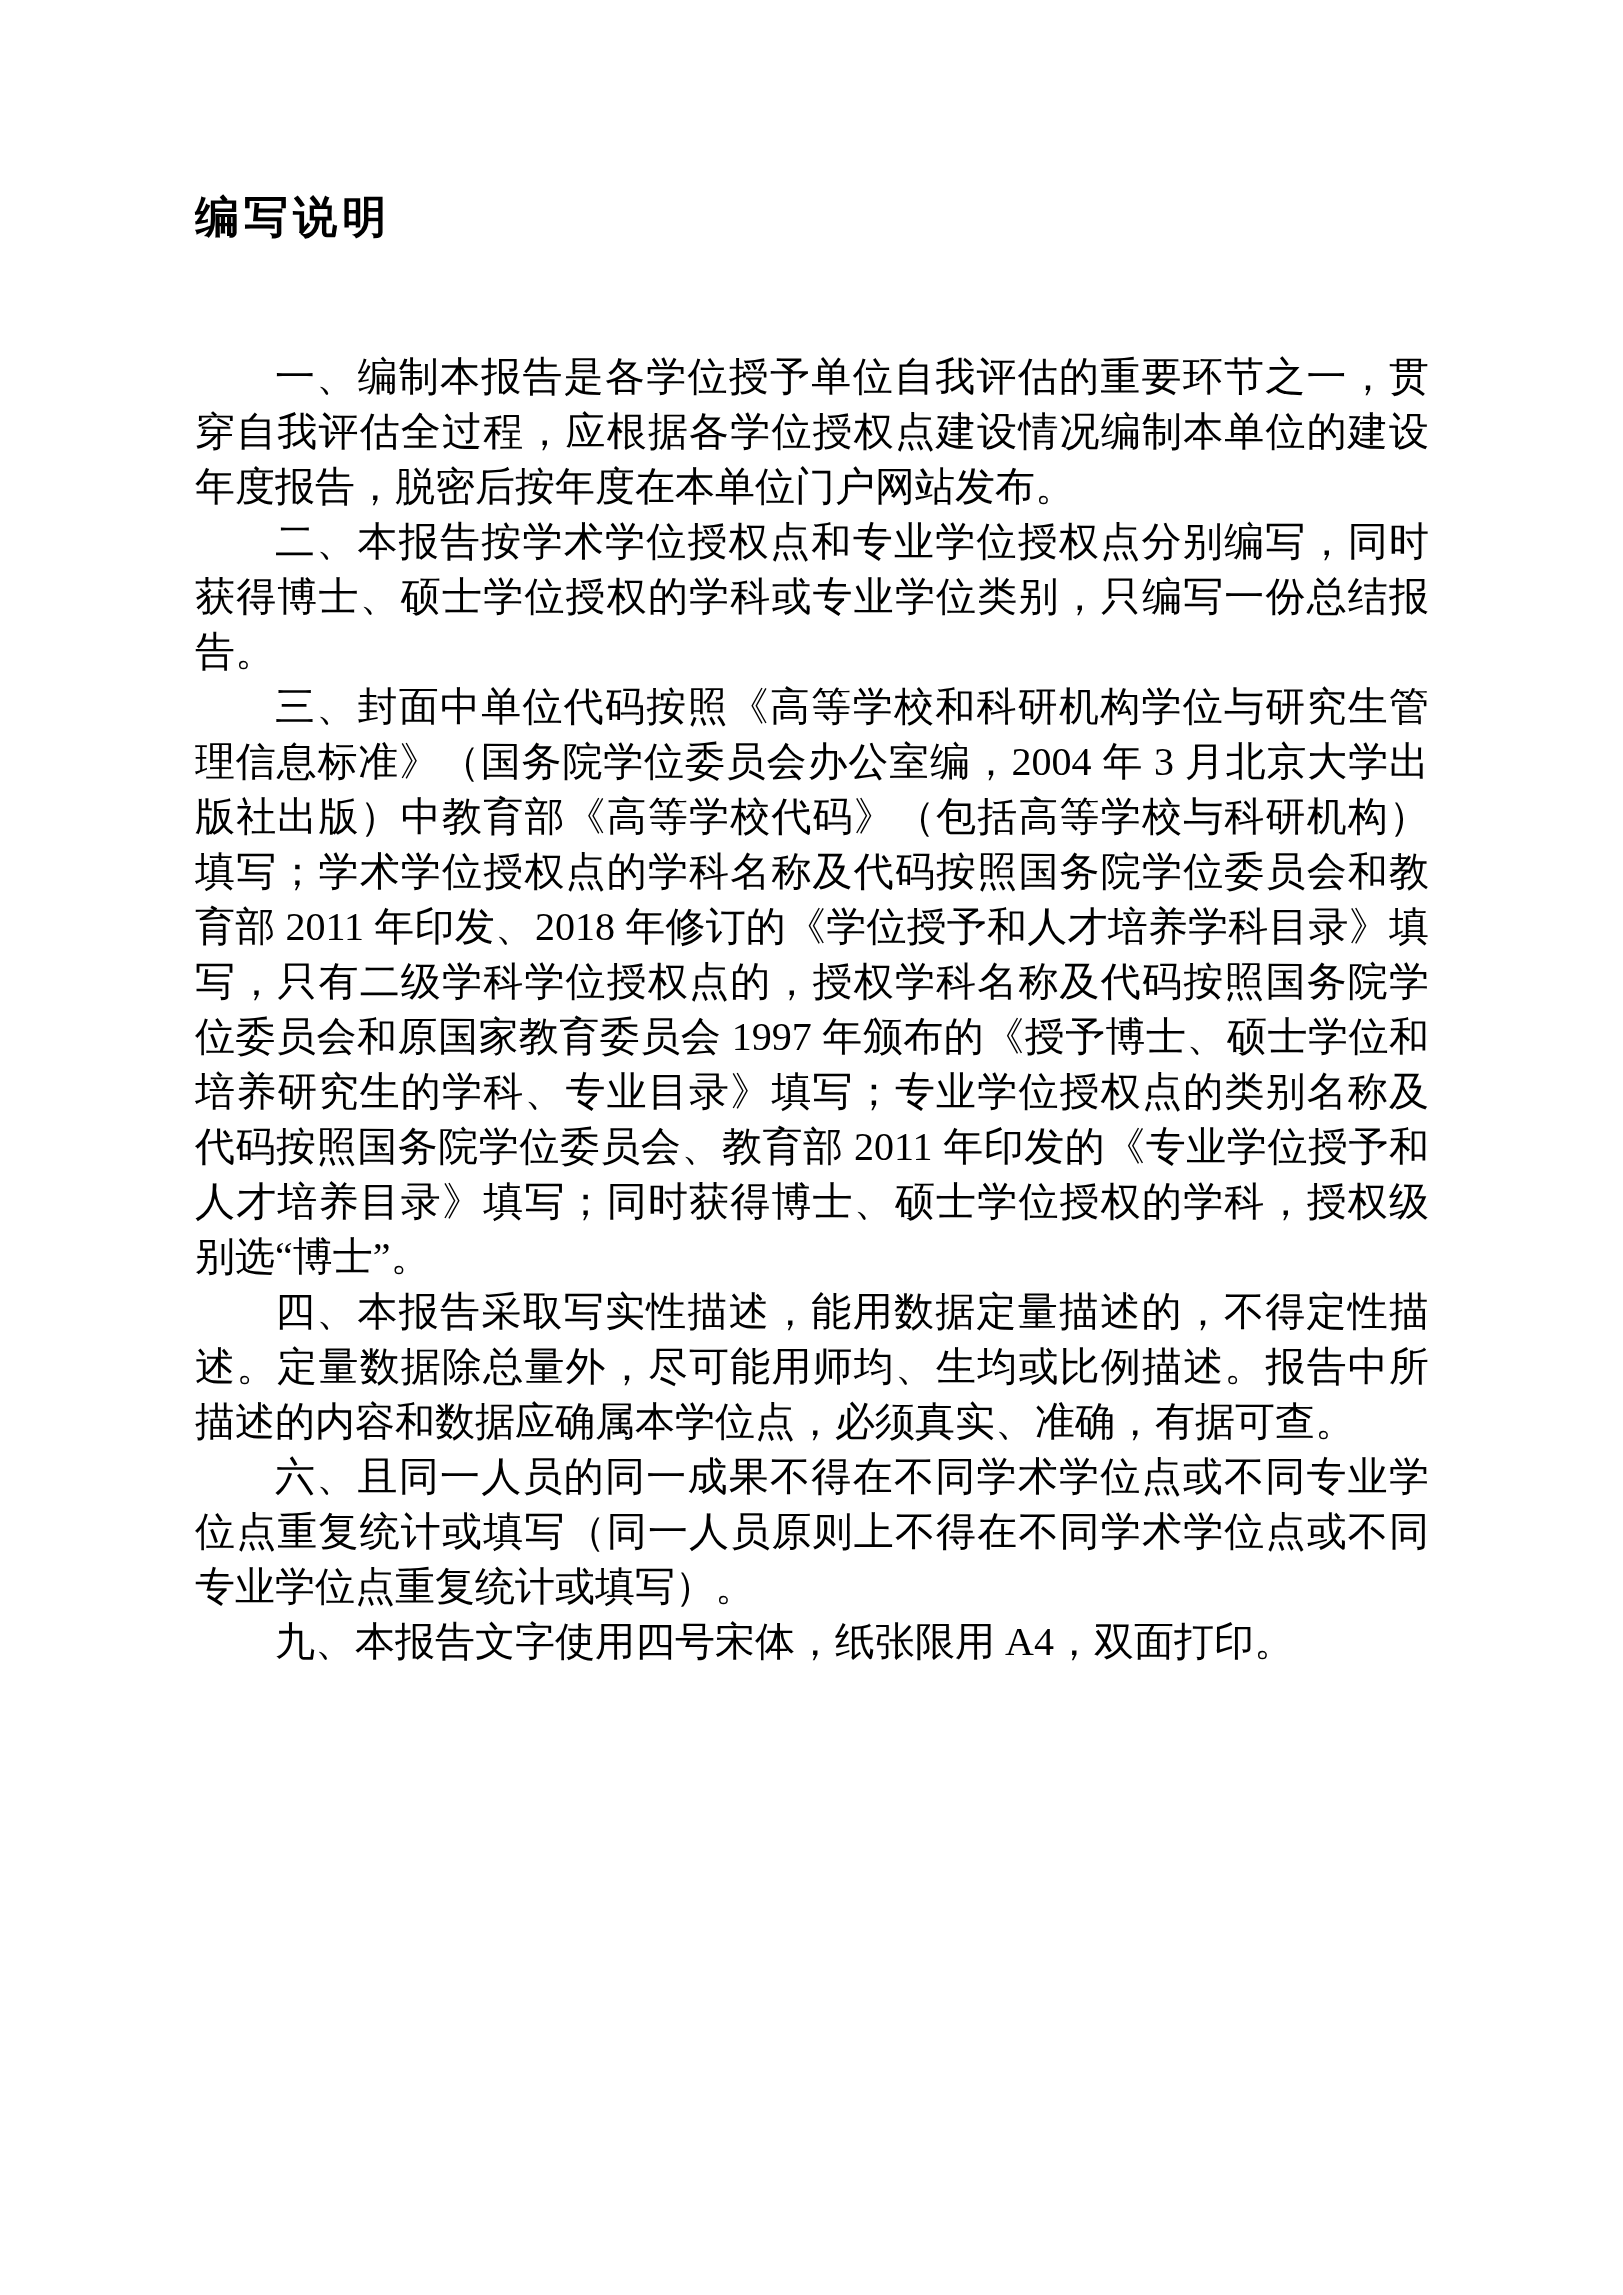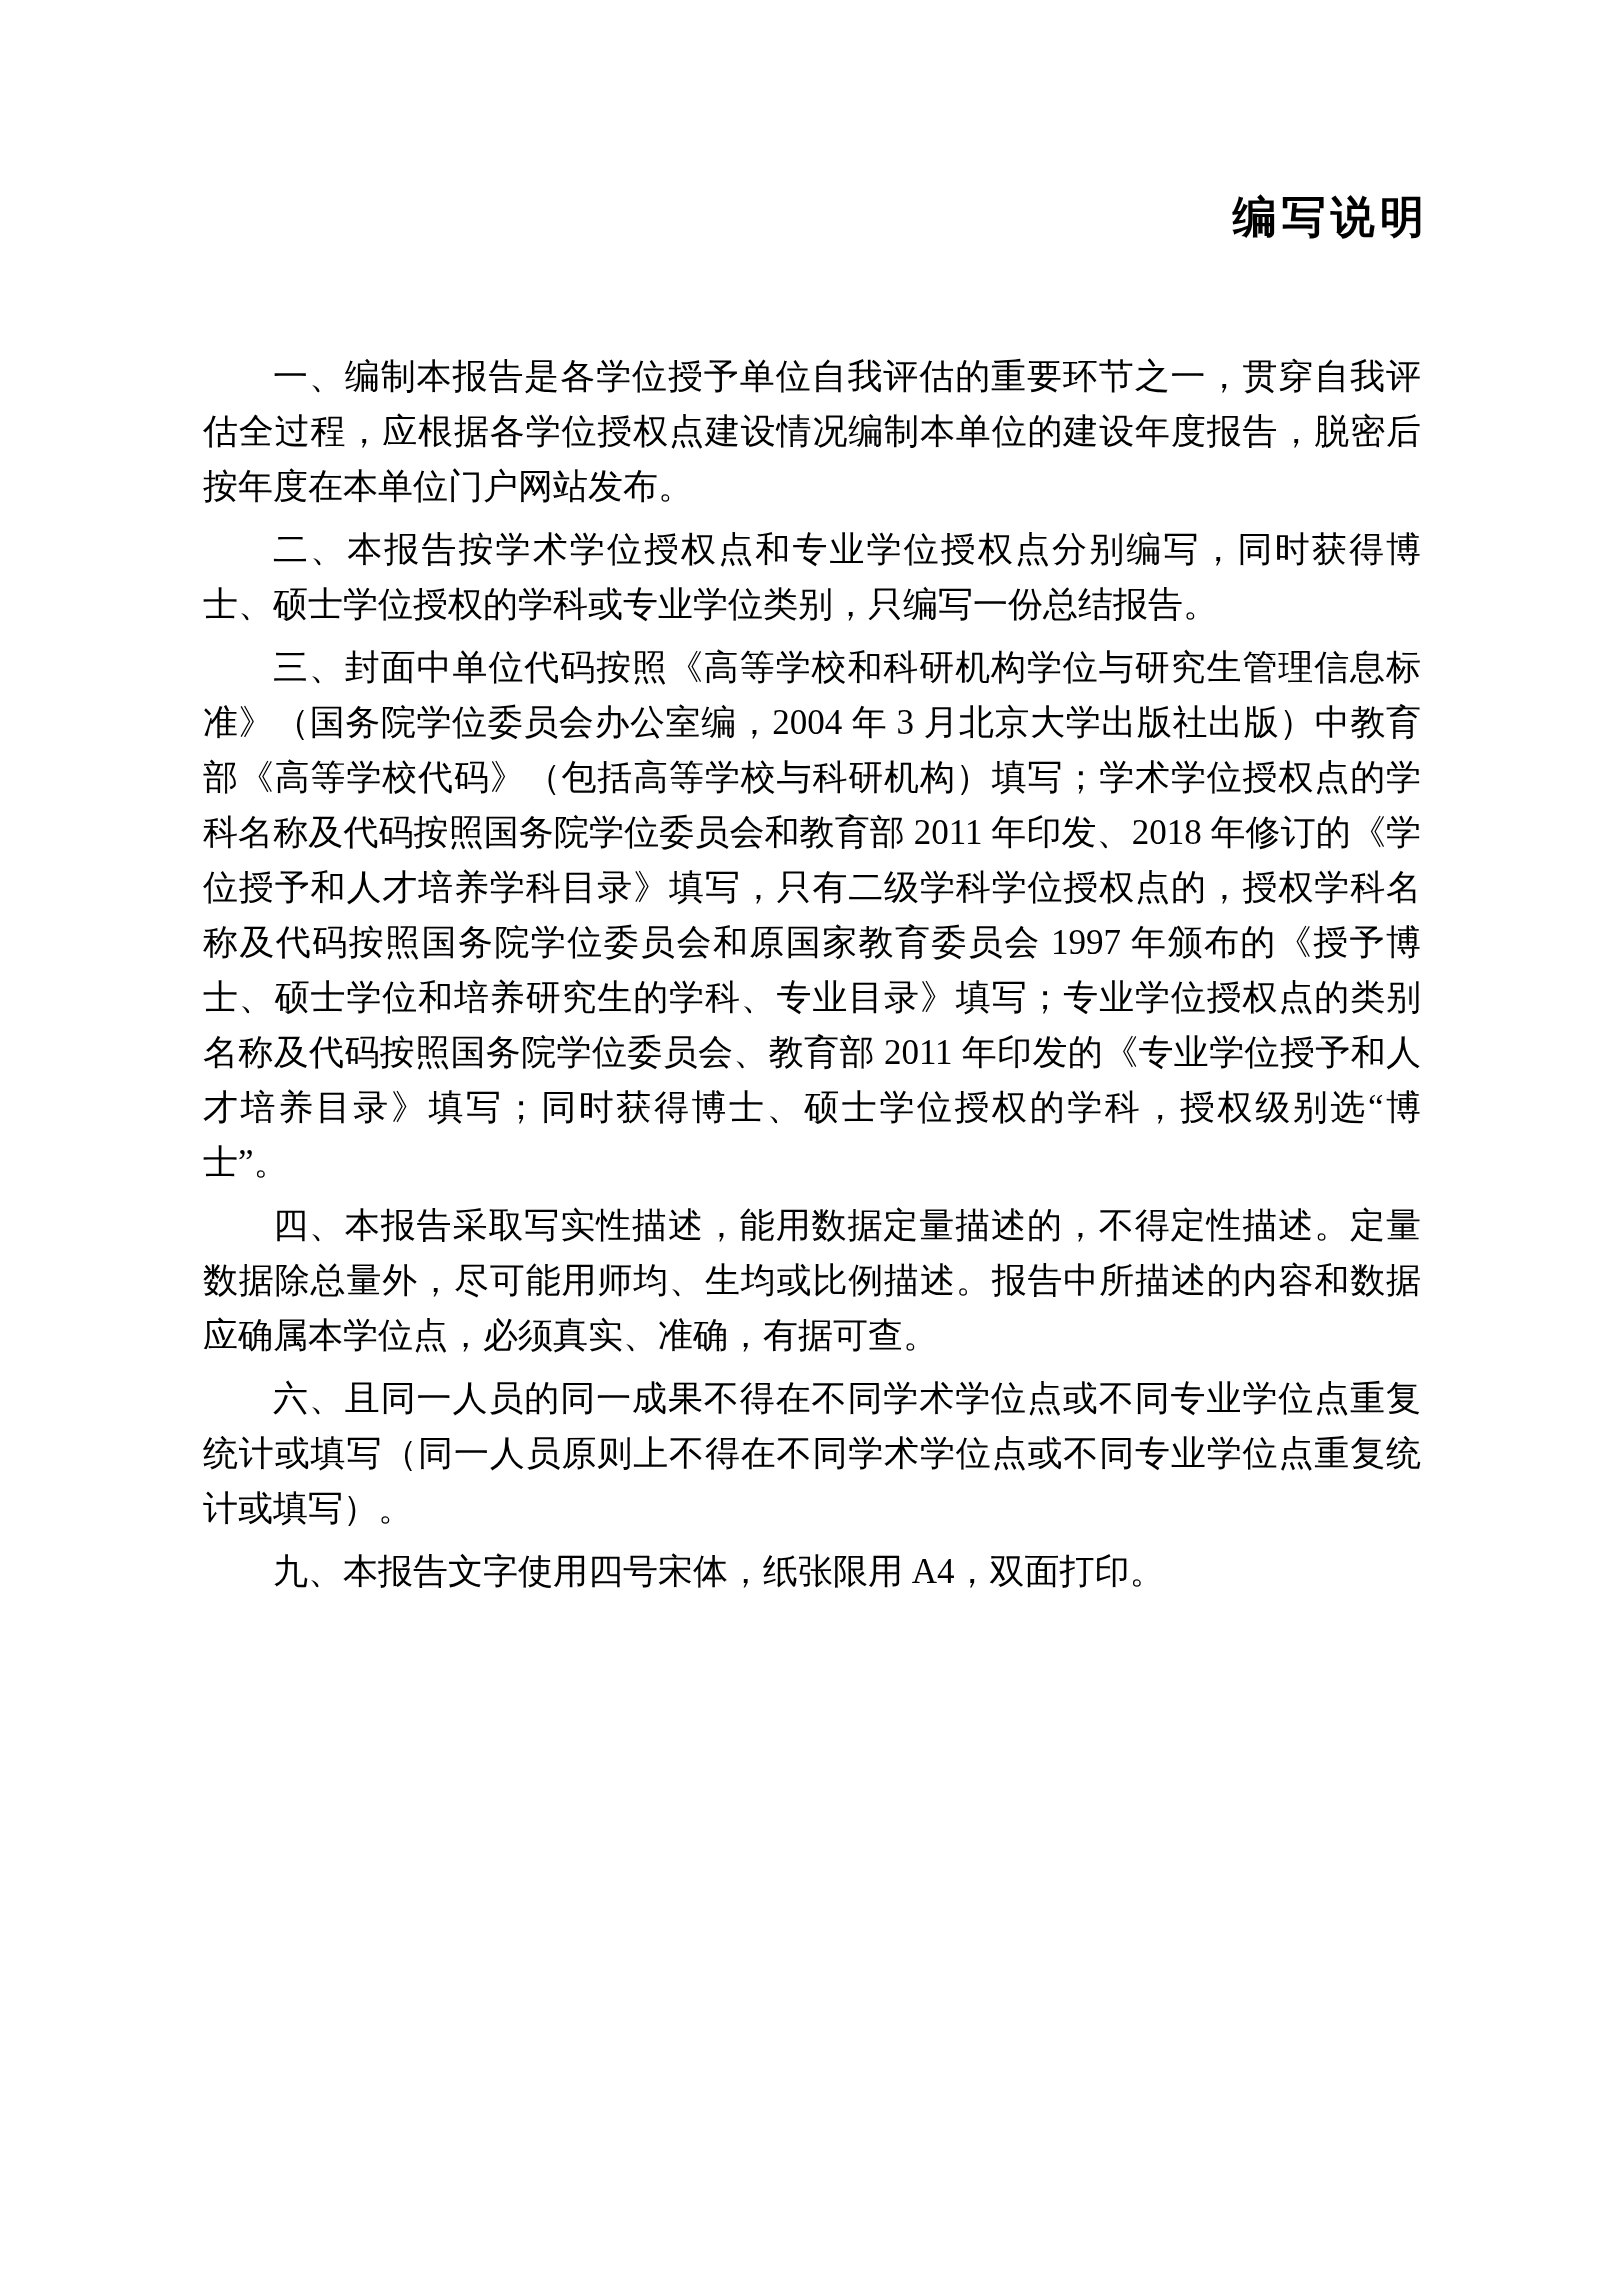--- a/index.html
+++ b/index.html
@@ -13,29 +13,29 @@
     height: 2295px;
     box-sizing: border-box;
     padding: 196px 195px 0 195px;
     background: #ffffff;
     color: #000000;
     font-family: "Liberation Serif", "DejaVu Serif", serif;
     overflow: hidden;
   }
   .doc-title {
     margin: 0 0 109px 0;
-    text-align: right;
+    text-align: left;
     font-size: 44px;
     line-height: 44px;
     font-weight: bold;
     letter-spacing: 5.1px;
   }
   .doc-body p {
-    margin: 8px;
-    font-size: 35px;
+    margin: 0;
+    font-size: 40px;
     line-height: 55px;
     text-align: justify;
     text-indent: 2em;
     word-break: break-all;
   }
 </style>
 </head>
 <body>
 
 <div class="page">

